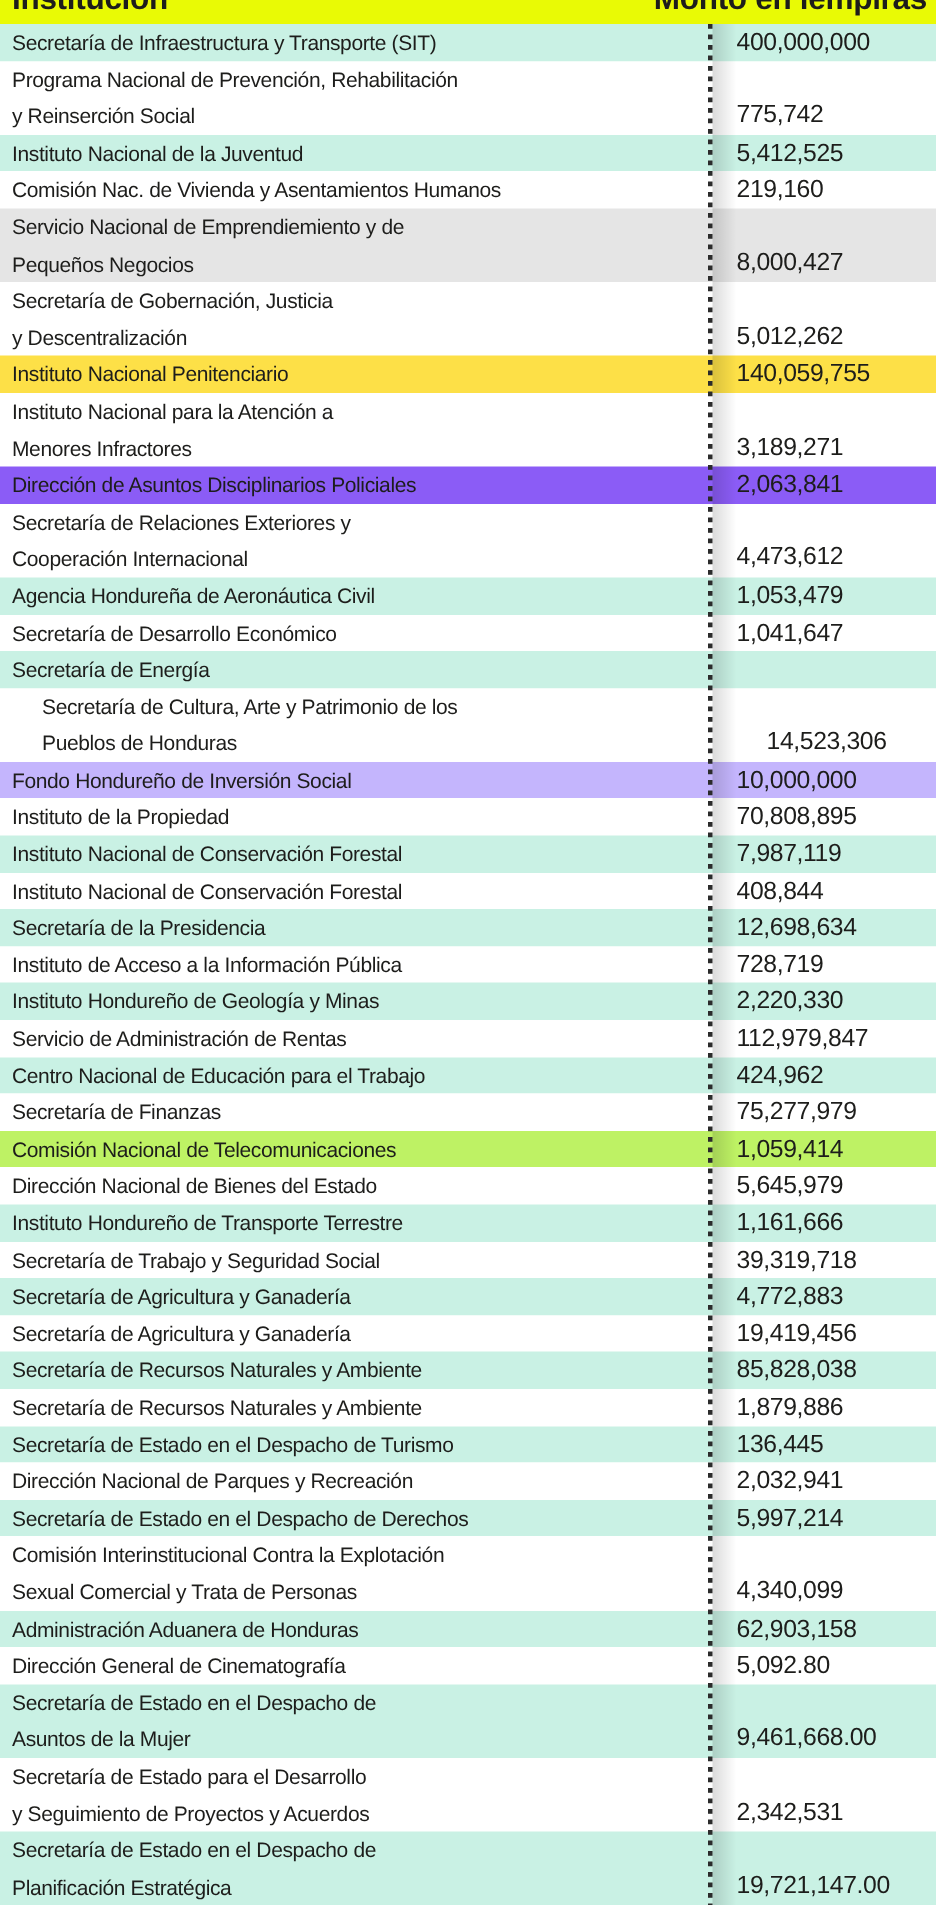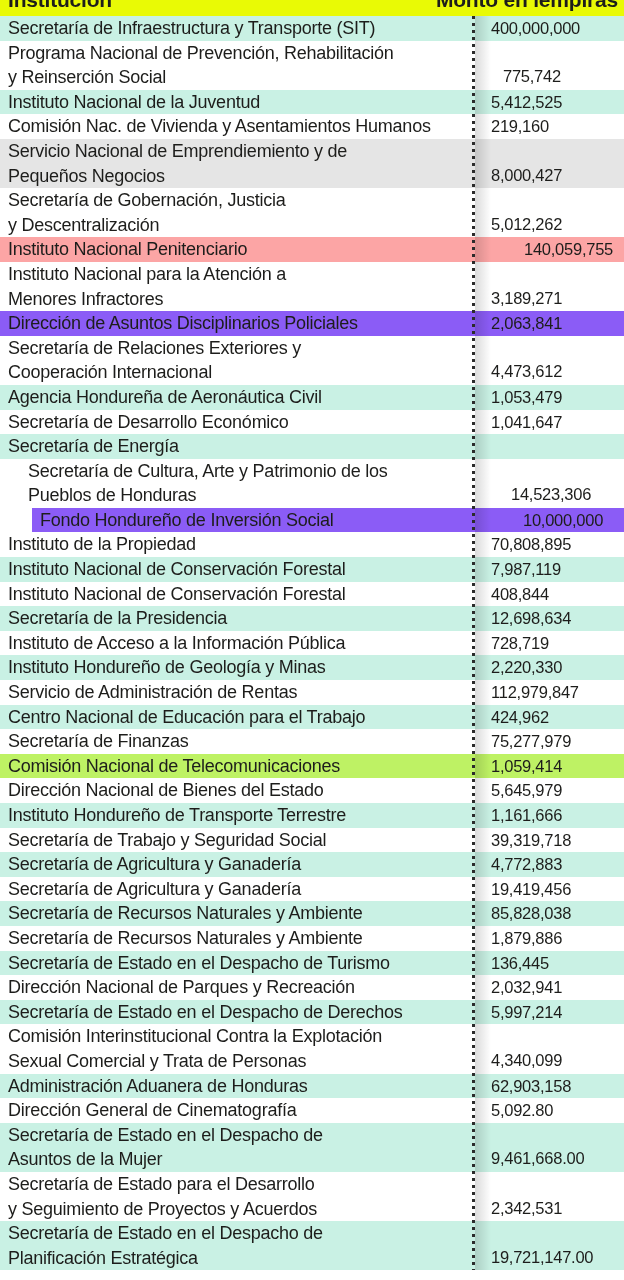--- a/index.html
+++ b/index.html
@@ -57,21 +57,21 @@
   .row.alt { background: #c9f1e4; }
 
   .cell-name {
     width: 472px;
     box-sizing: border-box;
     padding: 0 6px 0 8px;
     display: flex;
     flex-direction: column;
     justify-content: center;
     color: #1d1d1b;
-    font-size: 18px;
+    font-size: 14px;
     line-height: 24.6px;
     letter-spacing: -0.25px;
   }
   .cell-name .ln { white-space: nowrap; }
 
   .cell-amount {
     flex: 1;
     box-sizing: border-box;
     padding-left: 19px;
     display: flex;
@@ -122,21 +122,21 @@
 
   <div class="rows" id="rows">
     <div class="divider"></div>
     <div class="col-shadow"></div>
   <div class="row alt one-line" style="height: 24.6px; background: rgb(201, 241, 228);">
         <div class="cell-name">
           <span class="ln">Secretaría de Infraestructura y Transporte (SIT)</span>
         </div>
         <div class="cell-amount">400,000,000</div>
       </div>
-      <div class="row  two-line" style="height: 49.2px; gap: 12px;">
+      <div class="row  two-line" style="height: 49.2px;">
         <div class="cell-name">
           <span class="ln">Programa Nacional de Prevención, Rehabilitación</span>
           <span class="ln">y Reinserción Social</span>
         </div>
         <div class="cell-amount">775,742</div>
       </div>
       <div class="row alt one-line" style="height: 24.6px; background: rgb(201, 241, 228);">
         <div class="cell-name">
           <span class="ln">Instituto Nacional de la Juventud</span>
         </div>
@@ -155,21 +155,21 @@
         </div>
         <div class="cell-amount">8,000,427</div>
       </div>
       <div class="row  two-line" style="height: 49.2px;">
         <div class="cell-name">
           <span class="ln">Secretaría de Gobernación, Justicia</span>
           <span class="ln">y Descentralización</span>
         </div>
         <div class="cell-amount">5,012,262</div>
       </div>
-      <div class="row alt one-line" style="height: 24.6px; background: #fca5a5; gap: 33px;">
+      <div class="row alt one-line" style="height: 24.6px; background: #fde047;">
         <div class="cell-name">
           <span class="ln">Instituto Nacional Penitenciario</span>
         </div>
         <div class="cell-amount">140,059,755</div>
       </div>
       <div class="row  two-line" style="height: 49.2px; border-radius: 23px;">
         <div class="cell-name">
           <span class="ln">Instituto Nacional para la Atención a</span>
           <span class="ln">Menores Infractores</span>
         </div>
@@ -205,21 +205,21 @@
           <span class="ln">Secretaría de Energía</span>
         </div>
       </div>
       <div class="row  two-line" style="height: 49.2px; padding-left: 20px;">
         <div class="cell-name">
           <span class="ln">Secretaría de Cultura, Arte y Patrimonio de los</span>
           <span class="ln">Pueblos de Honduras</span>
         </div>
         <div class="cell-amount">14,523,306</div>
       </div>
-      <div class="row alt one-line" style="height: 24.6px; background: #8b5cf6; margin-left: 32px;">
+      <div class="row alt one-line" style="height: 24.6px; background: #c4b5fd;">
         <div class="cell-name">
           <span class="ln">Fondo Hondureño de Inversión Social</span>
         </div>
         <div class="cell-amount">10,000,000</div>
       </div>
       <div class="row  one-line" style="height: 24.6px;">
         <div class="cell-name">
           <span class="ln">Instituto de la Propiedad</span>
         </div>
         <div class="cell-amount">70,808,895</div>

